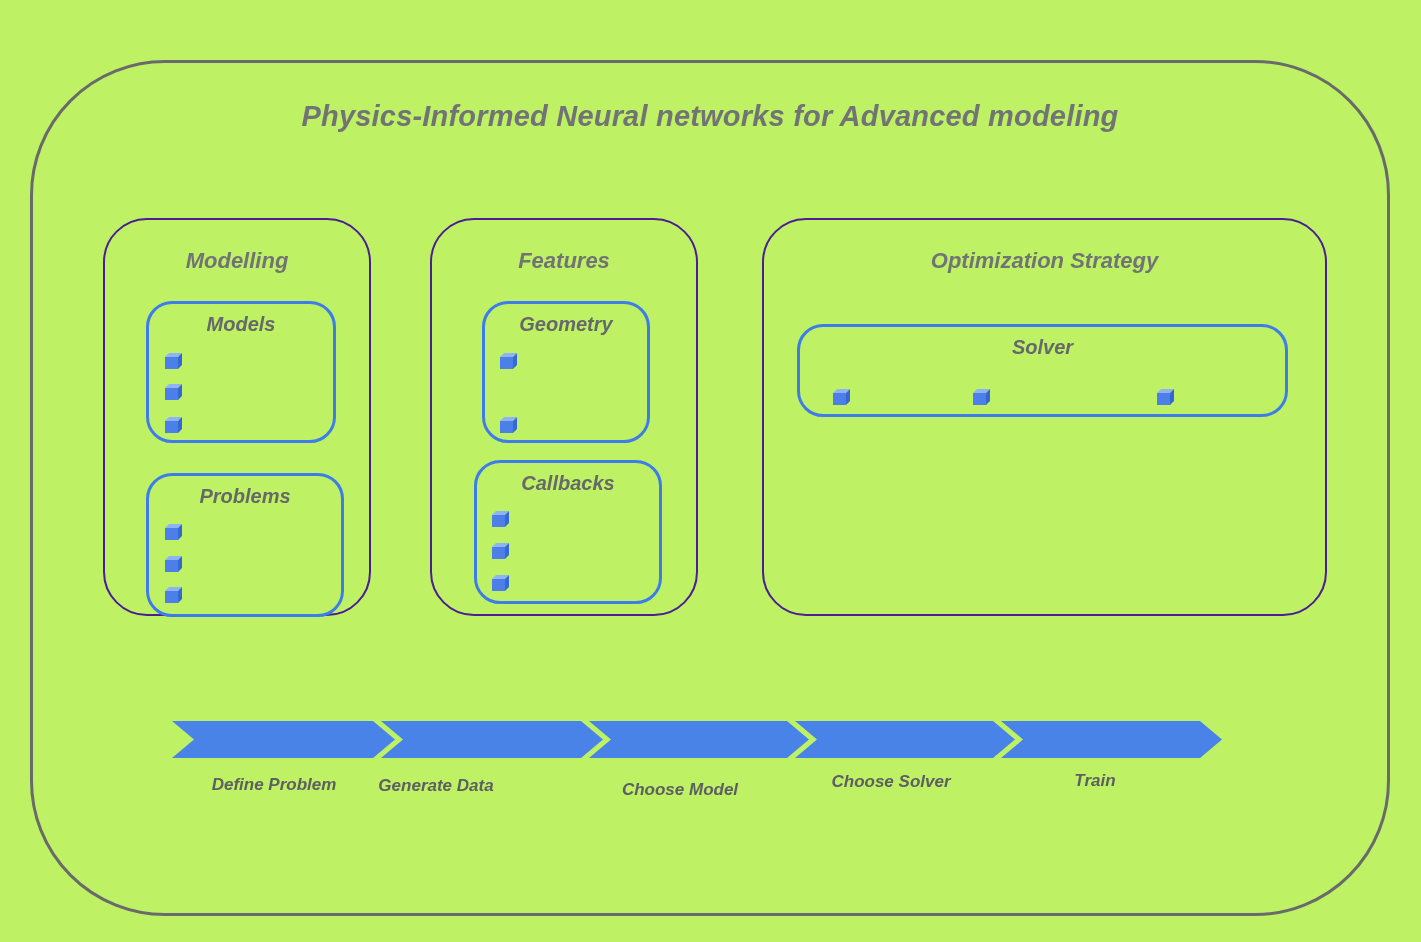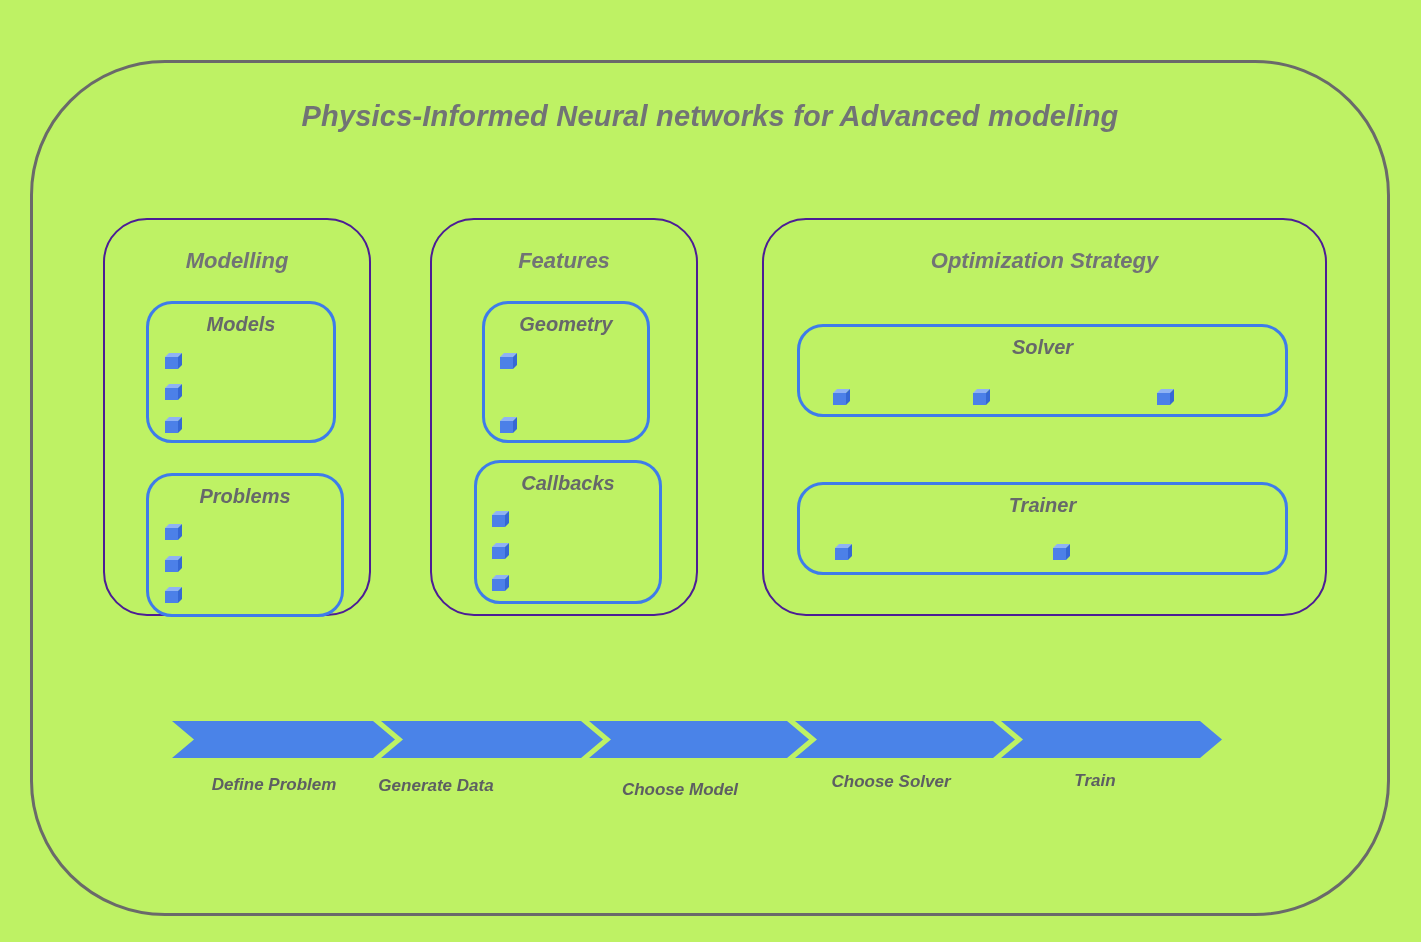--- a/index.html
+++ b/index.html
@@ -152,29 +152,20 @@
           <use href="#cubeShape"></use>
         </svg>
       <svg class="cube" style="left:173px;top:61px" width="18" height="18" viewBox="0 0 18 18">
           <use href="#cubeShape"></use>
         </svg>
       <svg class="cube" style="left:357px;top:61px" width="18" height="18" viewBox="0 0 18 18">
           <use href="#cubeShape"></use>
         </svg>
     </div>
 
-    <div class="bbox bbox-trainer">
-      <div class="bbox-title">Trainer</div>
-      <svg class="cube" style="left:35px;top:58px" width="18" height="18" viewBox="0 0 18 18">
-          <use href="#cubeShape"></use>
-        </svg>
-      <svg class="cube" style="left:253px;top:58px" width="18" height="18" viewBox="0 0 18 18">
-          <use href="#cubeShape"></use>
-        </svg>
-    </div>
   </div>
 
   <div class="chevron" id="chev-1"></div>
   <div class="chevron" id="chev-2"></div>
   <div class="chevron" id="chev-3"></div>
   <div class="chevron" id="chev-4"></div>
   <div class="chevron" id="chev-5"></div>
 
   <div class="step-label" id="step-label-1">Define Problem</div>
   <div class="step-label" id="step-label-2">Generate Data</div>

